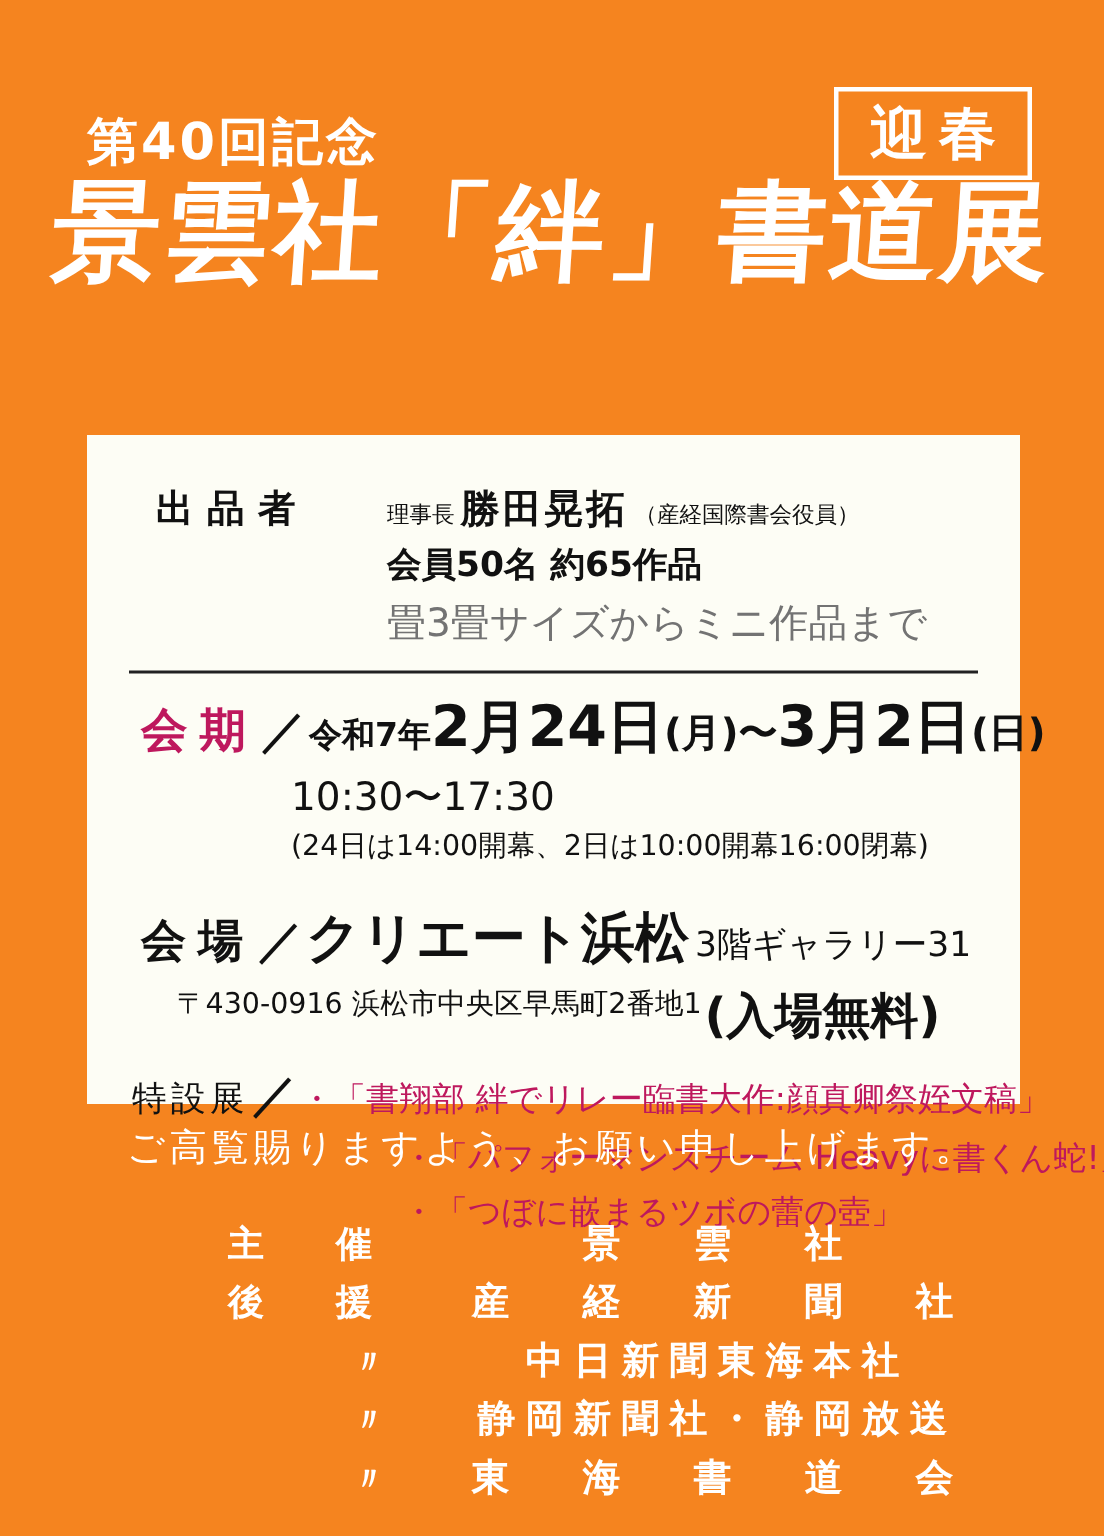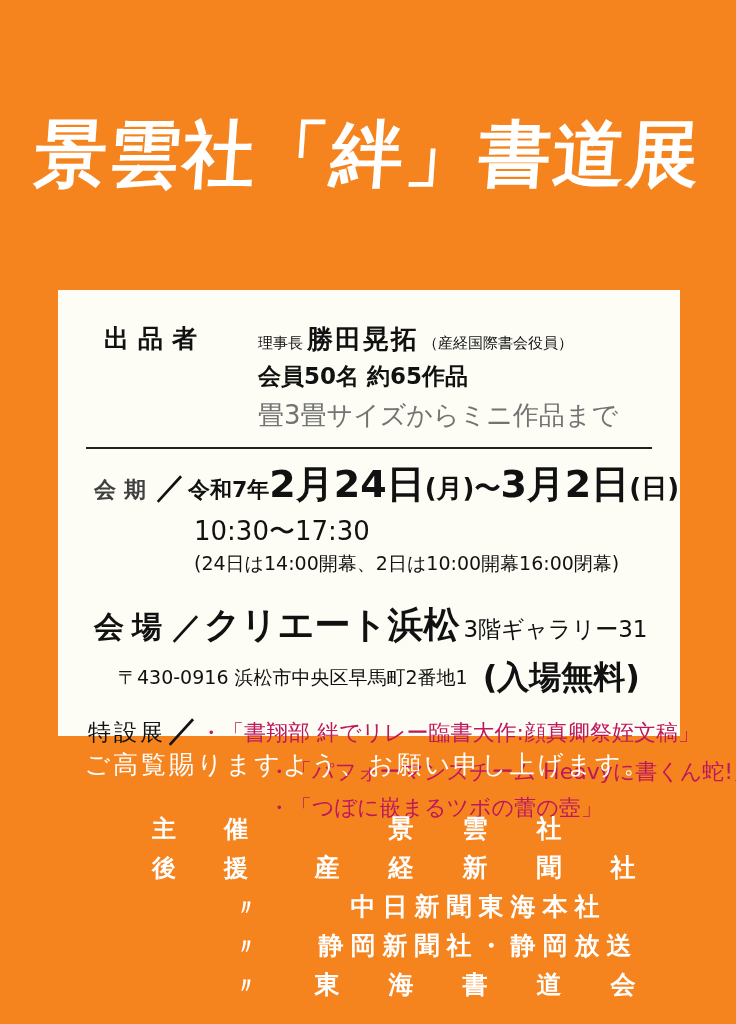--- a/index.html
+++ b/index.html
@@ -152,24 +152,24 @@
     border-top: 2px solid #222;
     margin: 14px 4px 10px 4px;
   }
   
   .period-line {
     display: flex;
     align-items: baseline;
     white-space: nowrap;
   }
   .period-label {
-    font-size: 22px;
+    font-size: 31px;
     font-weight: bold;
     letter-spacing: 8px;
-    color: #404040;
+    color: #be185d;
     font-family: "DejaVu Sans", sans-serif;
     padding-left: 12px;
   }
   .slash {
     font-size: 30px;
     font-weight: bold;
     color: #111;
     padding: 0 2px;
   }
   .era {
@@ -227,24 +227,23 @@
     font-family: "DejaVu Sans", sans-serif;
   }
   .venue-sub {
     font-size: 23px;
     color: #111;
     font-family: "DejaVu Sans", sans-serif;
     padding-left: 4px;
   }
   .address-line {
     display: flex;
-    align-items: center;
+    align-items: flex-start;
     margin: 6px 0 0 36px;
     white-space: nowrap;
-    gap: 13px;
   }
   .address {
     font-size: 19px;
     color: #111;
     font-family: "DejaVu Sans", sans-serif;
   }
   .free-admission {
     font-size: 32px;
     font-weight: bold;
     color: #111;
@@ -337,20 +336,26 @@
   .sponsor-name.tight {
     letter-spacing: 7px;
     text-indent: 7px;
   }
 </style>
 </head>
 <body>
 
 <div class="poster">
 
+  <div class="header-row">
+    <div class="edition-title">第40回記念</div>
+    <div class="newyear-box">
+      <span>迎春</span>
+    </div>
+  </div>
 
   <div class="brush-title">景雲社「絆」書道展</div>
 
   <div class="info-panel">
 
     <div class="exhibitor">
       <div class="exhibitor-label">出品者</div>
       <div class="exhibitor-body">
         <div class="ex-line1">
           <span class="small">理事長</span><span class="name">勝田晃拓</span><span class="small">（産経国際書会役員）</span>

